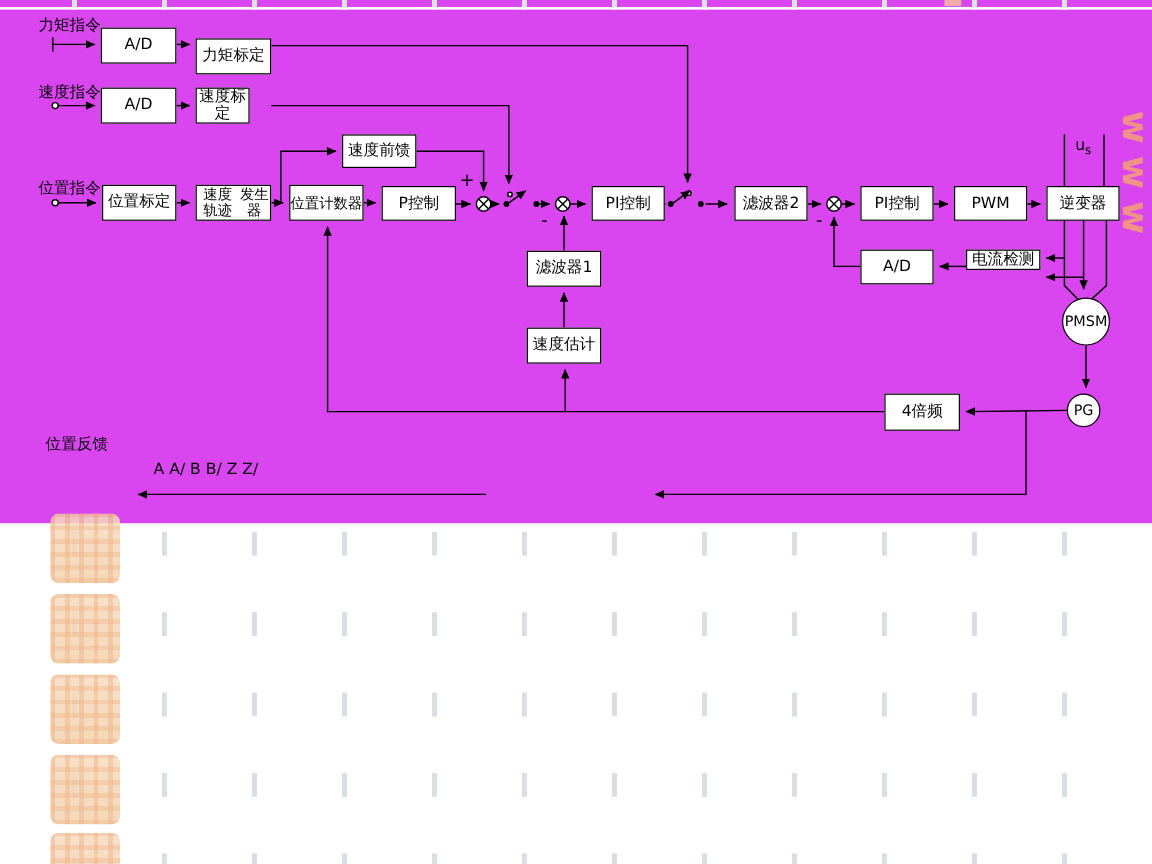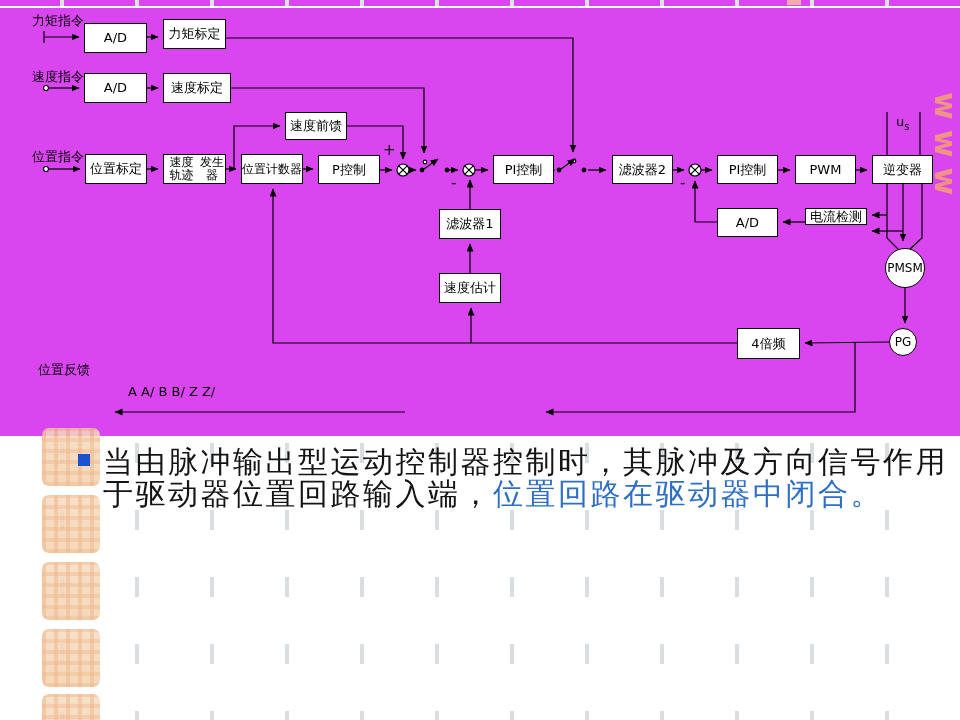--- a/index.html
+++ b/index.html
@@ -186,23 +186,23 @@
   <div class="dlabel" style="left:38px;top:361px">位置反馈</div>
   <div class="dlabel" style="left:128px;top:384px">A  A/ B  B/ Z  Z/</div>
   <div class="dlabel" style="left:896px;top:114px">
     <span>u</span><sub style="font-size:10px">s</sub>
   </div>
   <div class="sign" style="left:383px;top:141px">+</div>
   <div class="sign" style="left:451px;top:174px">-</div>
   <div class="sign" style="left:680px;top:174px">-</div>
 
   <div class="dbox" style="left:84px;top:23px;width:63px;height:30px">A/D</div>
-  <div class="dbox" style="left:163px;top:19px;width:63px;height:30px">力矩标定</div>
+  <div class="dbox" style="left:163px;top:32px;width:63px;height:30px">力矩标定</div>
   <div class="dbox" style="left:84px;top:73px;width:63px;height:30px">A/D</div>
-  <div class="dbox" style="left:163px;top:73px;width:68px;height:30px">速度标定</div>
+  <div class="dbox" style="left:163px;top:73px;width:45px;height:30px">速度标定</div>
   <div class="dbox" style="left:85px;top:154px;width:62px;height:30px">位置标定</div>
   <div class="dbox" style="left:163px;top:154px;width:63px;height:30px;font-size:12px;flex-direction:row">
     <span>速度轨迹</span>
     <span>发生器</span>
   </div>
   <div class="dbox" style="left:241px;top:154px;width:62px;height:30px;font-size:12px">位置计数器</div>
   <div class="dbox" style="left:318px;top:155px;width:62px;height:29px">P控制</div>
   <div class="dbox" style="left:285px;top:112px;width:62px;height:28px">速度前馈</div>
   <div class="dbox" style="left:493px;top:155px;width:61px;height:29px">PI控制</div>
   <div class="dbox" style="left:612px;top:155px;width:61px;height:29px">滤波器2</div>
@@ -213,17 +213,13 @@
   <div class="dbox" style="left:805px;top:208px;width:62px;height:17px">电流检测</div>
   <div class="dbox" style="left:439px;top:209px;width:62px;height:30px">滤波器1</div>
   <div class="dbox" style="left:439px;top:273px;width:62px;height:30px">速度估计</div>
   <div class="dbox" style="left:737px;top:328px;width:63px;height:31px">4倍频</div>
 
   <div class="dnode" style="left:885px;top:248px;width:40px;height:40px">PMSM</div>
   <div class="dnode" style="left:889px;top:328px;width:28px;height:28px">PG</div>
 </div>
 
 <div class="slide-text">
-  <div class="bullet b3">
-    <span class="bsq"></span>
-    <span>当由脉冲输出型运动控制器控制时，其脉冲及方向信号作用于驱动器位置回路输入端，</span><span class="blue">位置回路在驱动器中闭合。</span>
-  </div>
 </div>
 
 </body></html>

